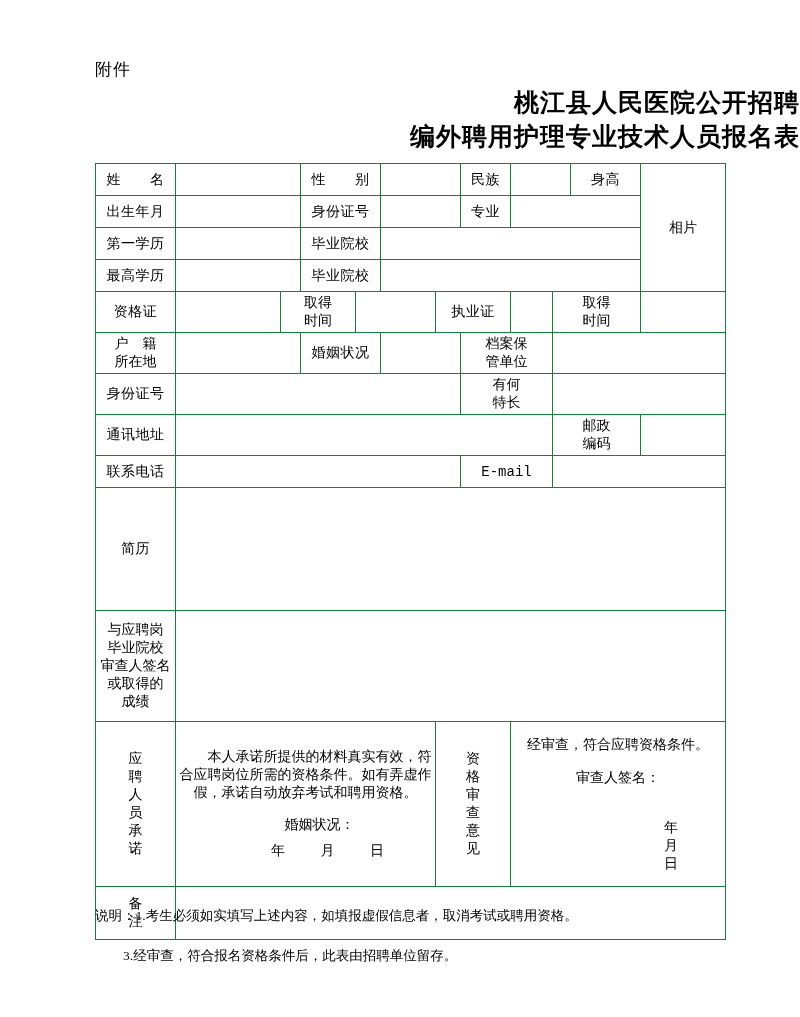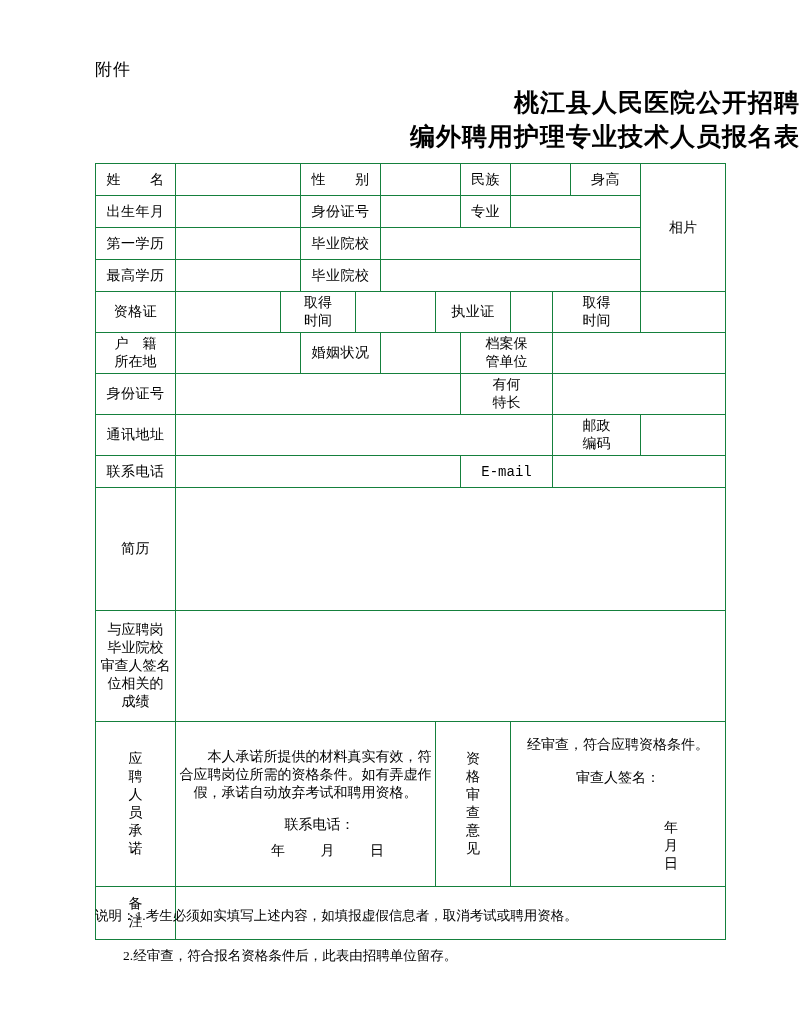--- a/index.html
+++ b/index.html
@@ -247,35 +247,35 @@
     </tr>
 
     <tr>
       <td class="lab" style="height:118px">简历</td>
       <td colspan="11"></td>
     </tr>
 
     <tr>
       <td class="small" style="height:106px">
         <span class="v-stack">
-          <span>与应聘岗</span><span>毕业院校</span><span>审查人签名</span><span>位相关的</span><span>成绩</span>
+          <span>与应聘岗</span><span>毕业院校</span><span>审查人签名</span><span>或取得的</span><span>成绩</span>
         </span>
       </td>
       <td colspan="11"></td>
     </tr>
 
     <tr>
       <td class="small" style="height:160px">
         <span class="v-stack">
           <span>应</span><span>聘</span><span>人</span><span>员</span><span>承</span><span>诺</span>
         </span>
       </td>
       <td class="promise-text" colspan="5">
         <div class="indent">本人承诺所提供的材料真实有效，符合应聘岗位所需的资格条件。如有弄虚作假，承诺自动放弃考试和聘用资格。</div>
-        <div class="sign-line">联系电话：</div>
+        <div class="sign-line">婚姻状况：</div>
         <div class="date-line">
           <span class="dl-y">年</span>
           <span class="dl-m">月</span>
           <span>日</span>
         </div>
       </td>
       <td class="small" colspan="2">
         <span class="v-stack">
           <span>资</span><span>格</span><span>审</span><span>查</span><span>意</span><span>见</span>
         </span>
@@ -295,16 +295,16 @@
       <td class="small" style="height:48px">
         <span class="v-stack"><span>备</span><span>注</span></span>
       </td>
       <td colspan="11"></td>
     </tr>
   </tbody>
     </table>
 
   <div class="notes">
     <div class="n1">说明：1.考生必须如实填写上述内容，如填报虚假信息者，取消考试或聘用资格。</div>
-    <div class="n2">2.经审查，符合报名资格条件后，此表由招聘单位留存。</div>
+    <div class="n2">3.经审查，符合报名资格条件后，此表由招聘单位留存。</div>
   </div>
 
 </div>
 
 </body></html>

